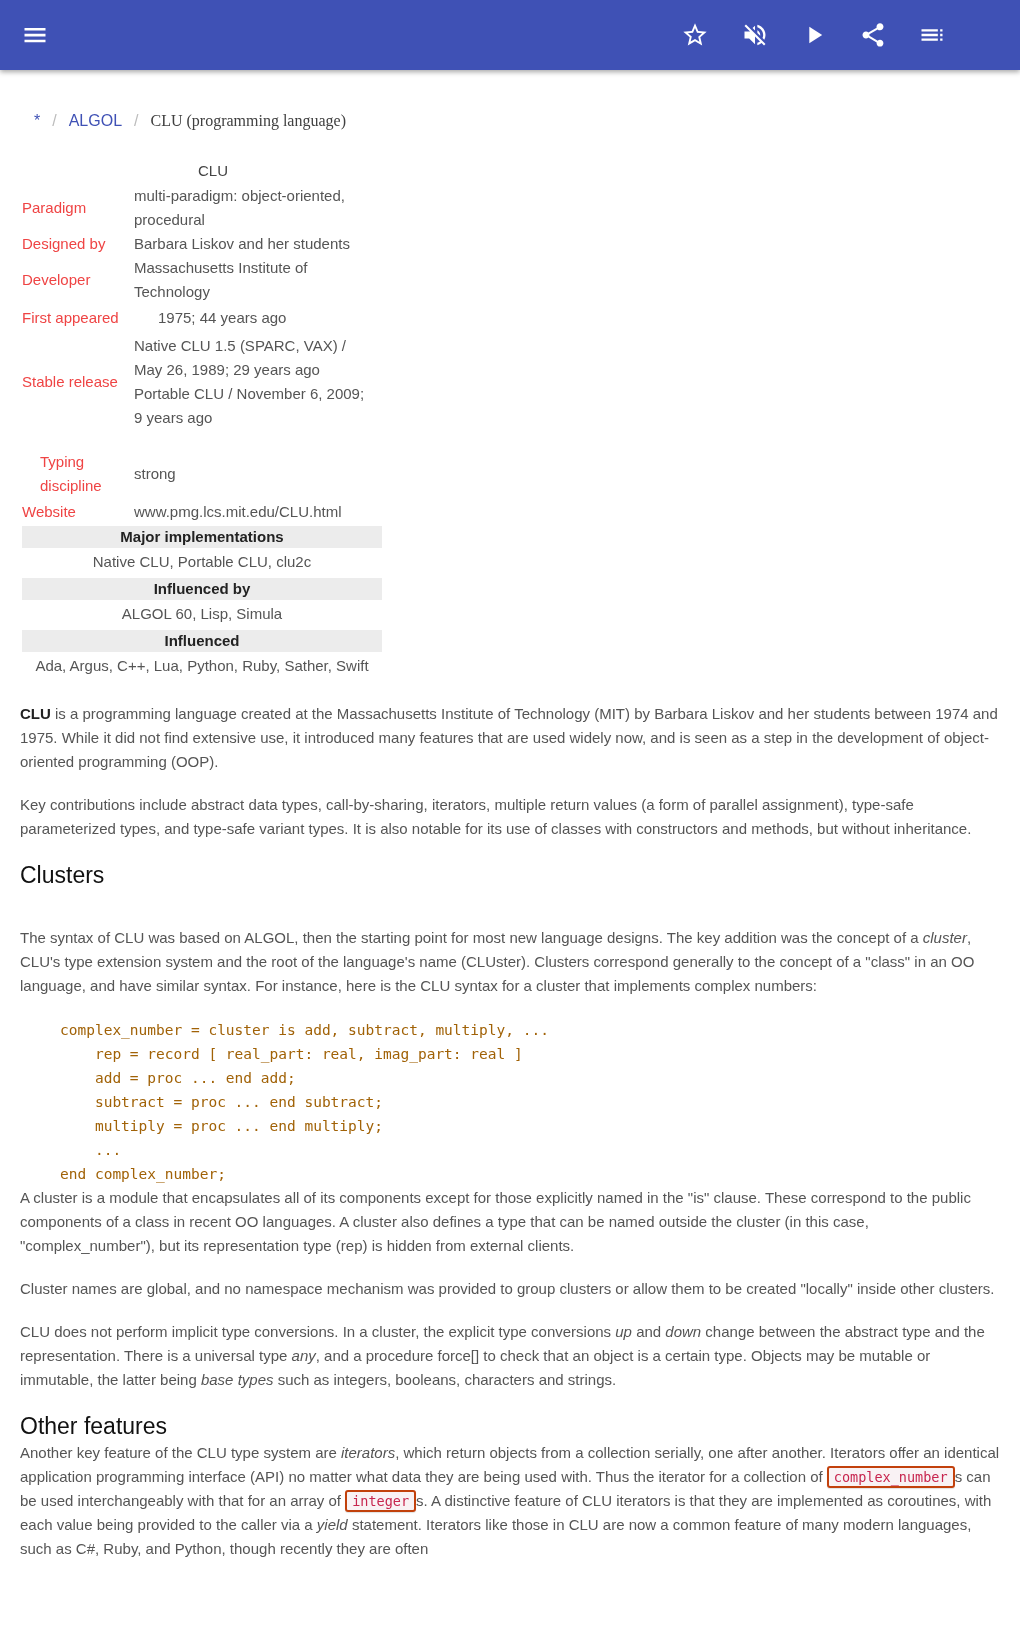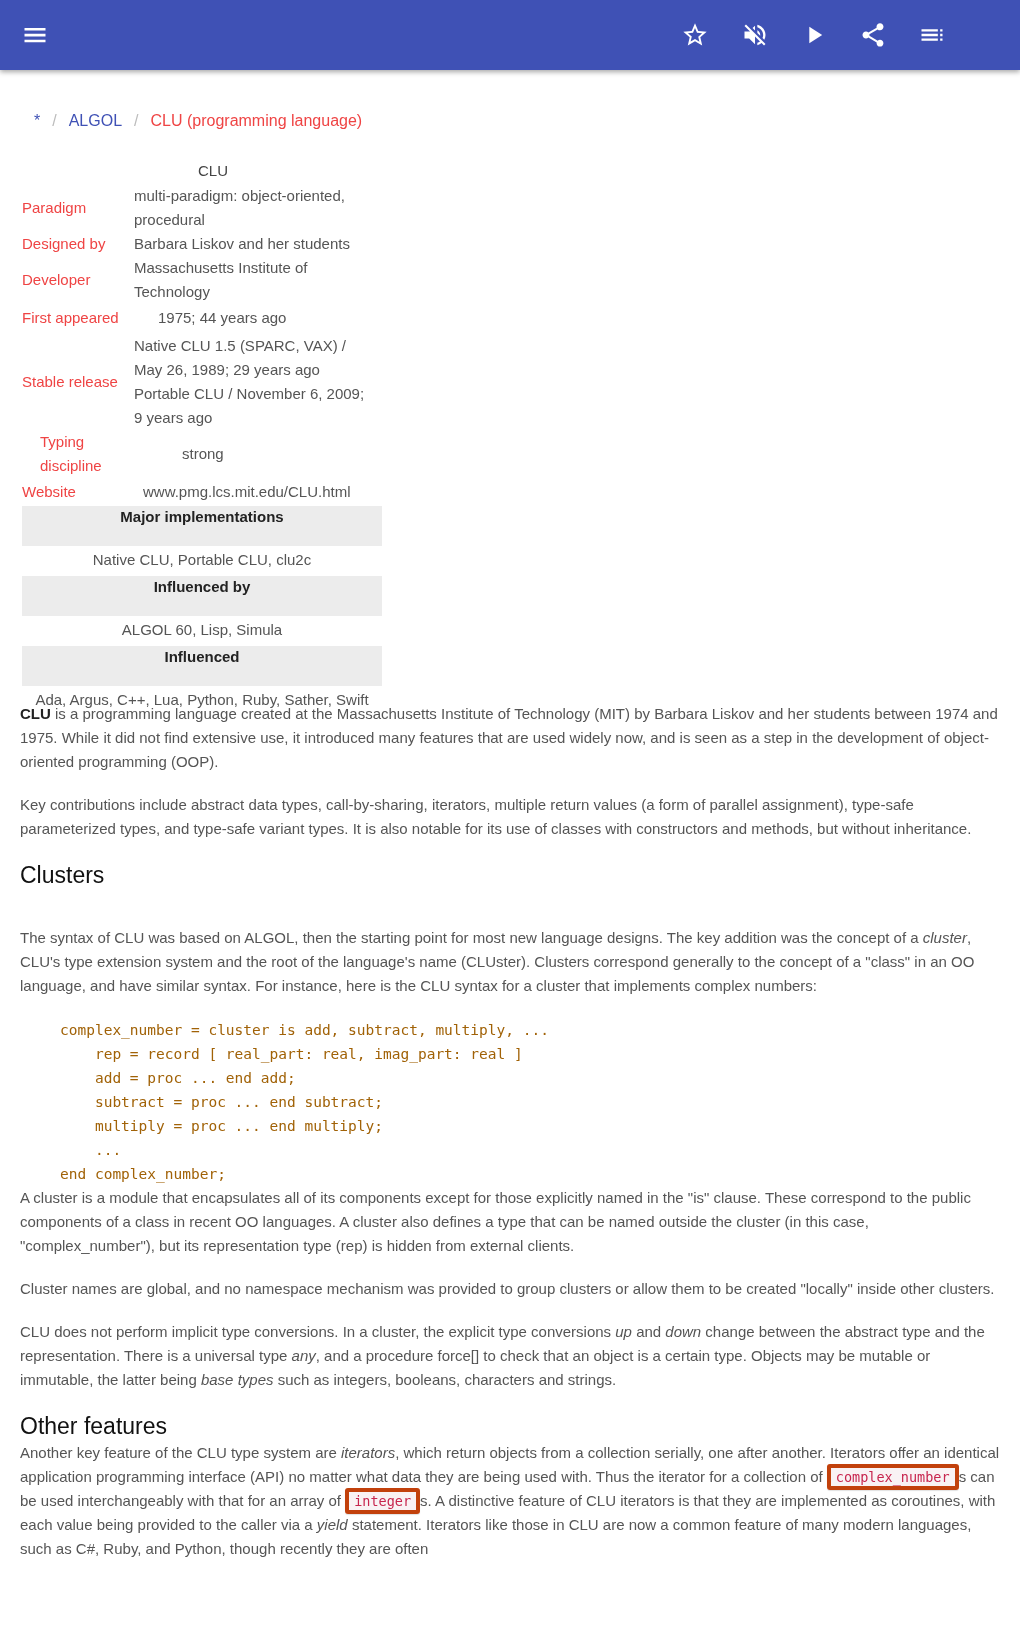--- a/index.html
+++ b/index.html
@@ -20,33 +20,33 @@
   .appbar svg { width: 28px; height: 28px; fill: #fff; }
 
   .content { position: absolute; left: 0; top: 70px; width: 1020px; }
 
   .breadcrumb {
     position: absolute; left: 34px; top: 42px;
     font-size: 16px; color: #9e9e9e; white-space: nowrap;
   }
   .breadcrumb .link { color: #3f51b5; cursor: pointer; }
   .breadcrumb .sep { color: #bdbdbd; margin: 0 12px; }
-  .breadcrumb .current { color: #ef4444; }
+  .breadcrumb .current { color: #404040; font-family: Liberation Serif, serif; }
 
   .infobox {
     position: absolute; left: 22px; top: 88px; width: 360px;
     font-size: 15px; color: #555;
   }
   .ib-title { text-align: center; height: 26px; line-height: 26px; padding-left: 22px; color: #444; }
   .ib-row { display: flex; align-items: center; }
   .ib-label { width: 110px; text-align: left; font-weight: normal; color: #ef4444; line-height: 24px; flex-shrink: 0; }
   .ib-value { padding-left: 2px; line-height: 24px; color: #555; flex: 1; }
   .ib-head {
     background: #ececec; text-align: center; font-weight: bold; color: #222;
-    height: 40px; line-height: 22px; margin-top: 2px;
+    height: 22px; line-height: 22px; margin-top: 2px;
   }
   .ib-center { text-align: center; height: 28px; line-height: 28px; color: #555; }
 
   .article {
     position: absolute; left: 20px; top: 632px; width: 980px;
     font-size: 15px; line-height: 24px; color: #555;
   }
   .article p { margin-bottom: 19px; }
   .article p.tight { margin-bottom: 0; margin-top: 36px; }
   .article b { color: #222; }
@@ -55,21 +55,21 @@
     margin-top: 4px; margin-bottom: 0;
   }
   .code {
     font-family: "DejaVu Sans Mono", "Liberation Mono", monospace;
     font-size: 14.5px; line-height: 24px; color: #a16207; white-space: pre;
     margin: 20px 0 0 40px;
   }
   code.inline {
     font-family: "DejaVu Sans Mono", "Liberation Mono", monospace;
     font-size: 13.5px; color: #c7254e; background: #f9f2f4;
-    border: 4px solid #c2410c; border-radius: 3px; padding: 1px 5px;
+    border: 2px solid #c2410c; border-radius: 3px; padding: 1px 5px;
     box-shadow: 0 1px 1px rgba(0,0,0,0.12);
   }
   a.wl { color: inherit; text-decoration: none; cursor: pointer; }
 </style>
 </head>
 <body>
 
 <div class="appbar">
   <div class="icon-btn" style="left:13px;">
     <svg viewBox="0 0 24 24">
@@ -125,25 +125,25 @@
       <div class="ib-value" style="padding-right:40px;"><a class="wl">Massachusetts Institute of Technology</a></div>
     </div>
     <div class="ib-row" style="margin-top:2px;gap:24px;">
       <div class="ib-label">First appeared</div>
       <div class="ib-value">1975; 44 years ago</div>
     </div>
     <div class="ib-row" style="margin-top:4px;">
       <div class="ib-label">Stable release</div>
       <div class="ib-value" style="padding-right:10px;">Native CLU 1.5 (SPARC, VAX) / May 26, 1989; 29 years ago Portable CLU / November 6, 2009; 9 years ago</div>
     </div>
-    <div class="ib-row" style="gap:48px;">
+    <div class="ib-row" style="margin-top:20px;">
       <div class="ib-label" style="padding:0 18px;">Typing discipline</div>
       <div class="ib-value"><a class="wl">strong</a></div>
     </div>
-    <div class="ib-row" style="margin-top:2px;gap:9px;">
+    <div class="ib-row" style="margin-top:2px;">
       <div class="ib-label">Website</div>
       <div class="ib-value"><a class="wl">www.pmg.lcs.mit.edu/CLU.html</a></div>
     </div>
 
     <div class="ib-head">Major implementations</div>
     <div class="ib-center">Native CLU, Portable CLU, clu2c</div>
     <div class="ib-head">Influenced by</div>
     <div class="ib-center">ALGOL 60, Lisp, Simula</div>
     <div class="ib-head">Influenced</div>
     <div class="ib-center">Ada, Argus, C++, Lua, Python, Ruby, Sather, Swift</div>

